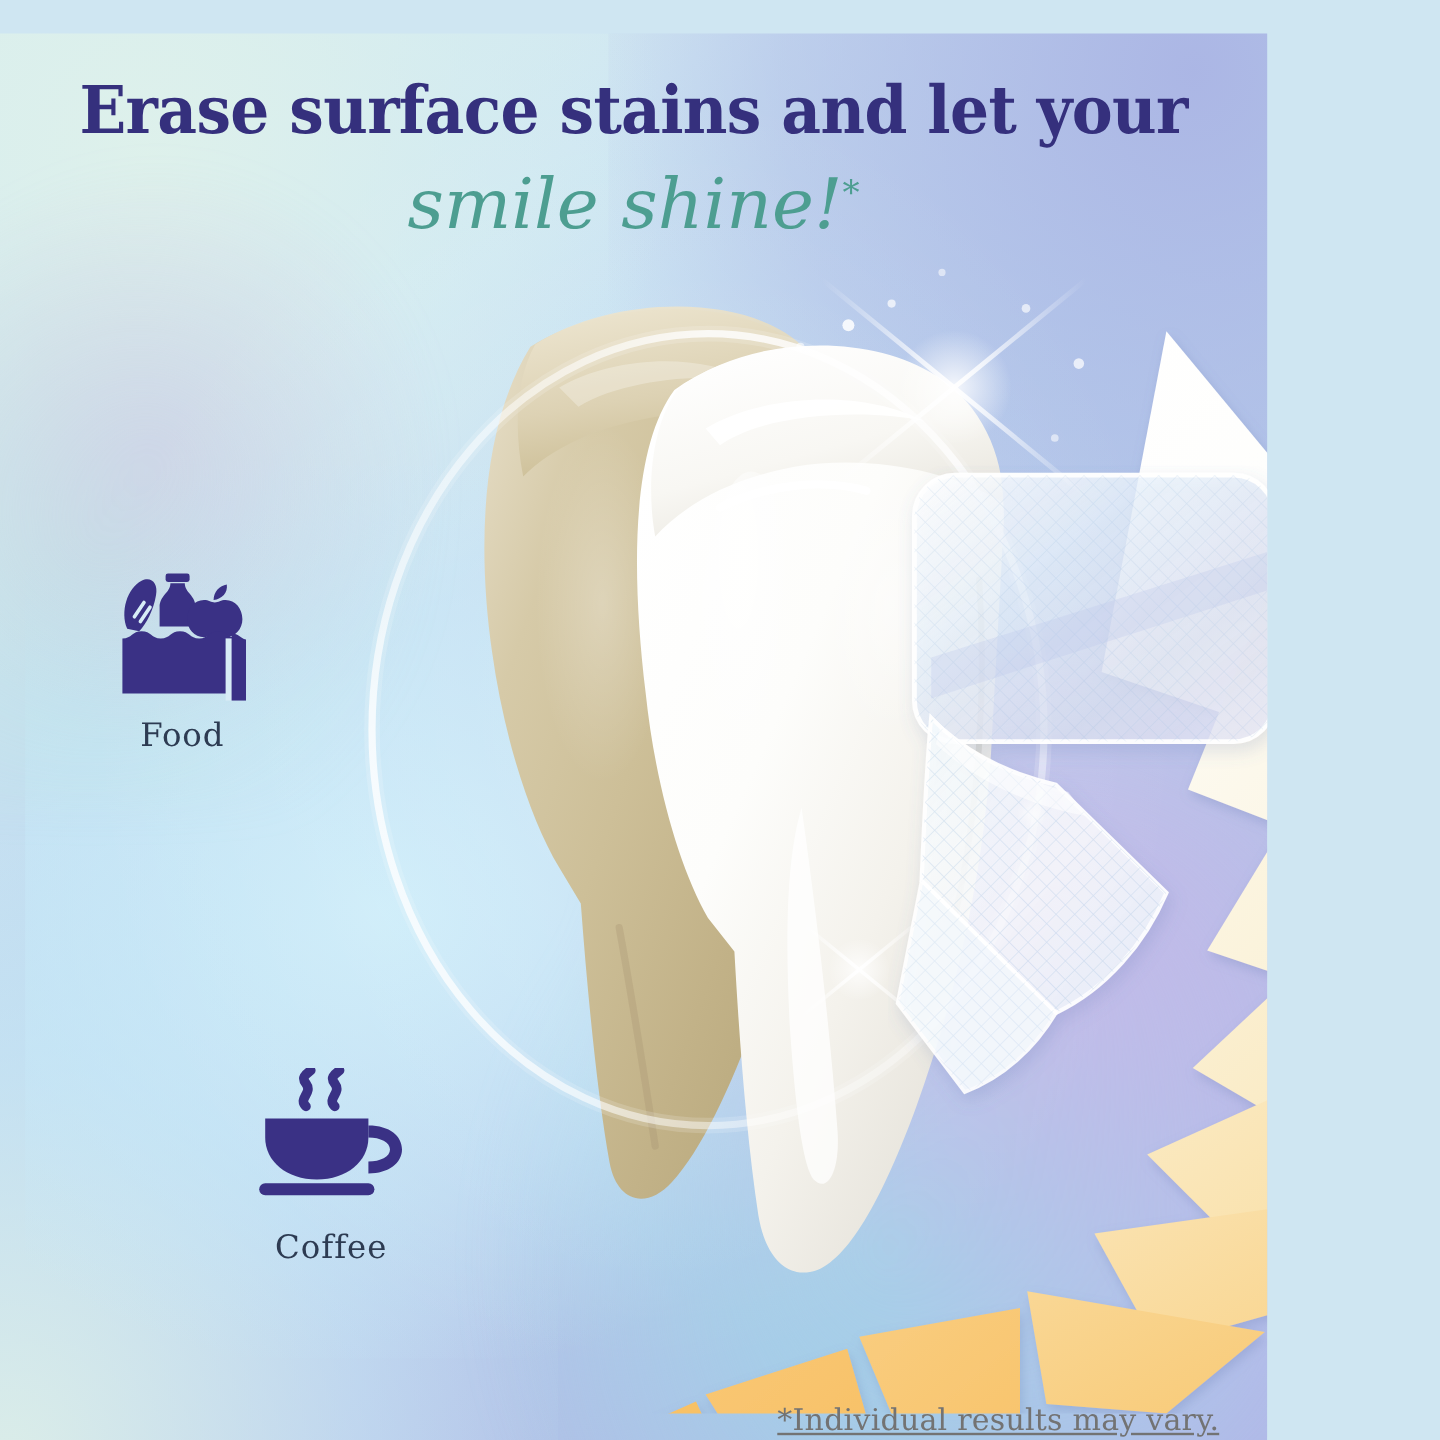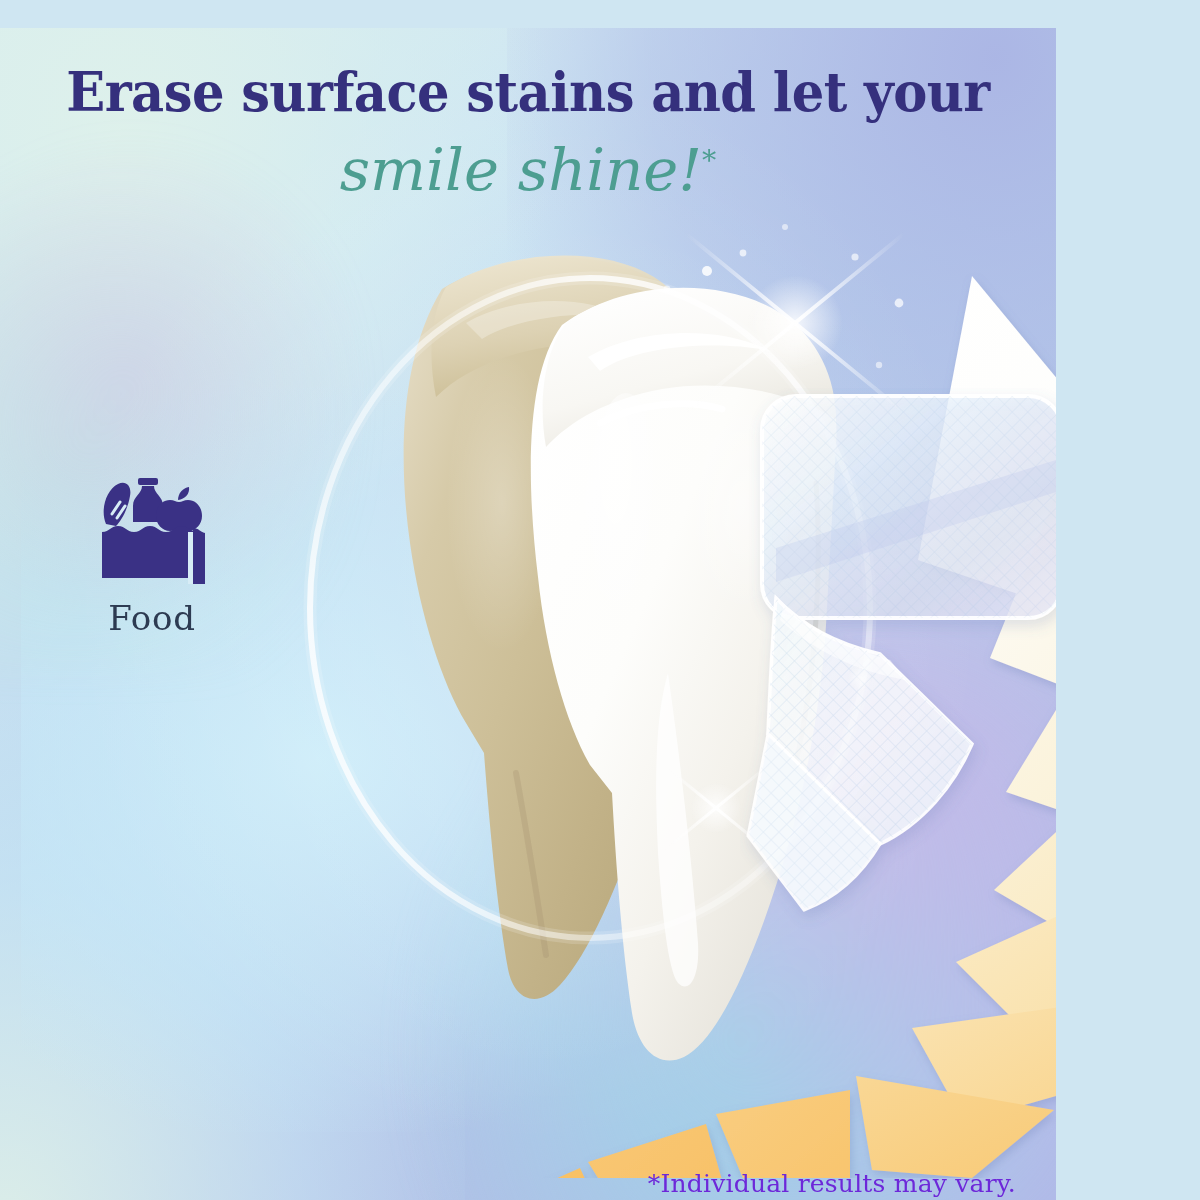--- a/index.html
+++ b/index.html
@@ -55,30 +55,30 @@
   #ring{position:absolute;left:280px;top:230px;width:620px;height:700px;z-index:24;pointer-events:none;}
   #sparkles{position:absolute;left:620px;top:180px;width:420px;height:700px;z-index:30;pointer-events:none;}
 
   
   #strip{position:absolute;left:740px;top:360px;width:380px;height:560px;z-index:28;}
 
   
   .cause{position:absolute;z-index:45;text-align:center;}
   .cause svg{display:block;margin:0 auto;}
   .cause .lbl{
-    font-family:"DejaVu Serif",serif;font-size:34px;color:#2d3b52;
+    font-family:"DejaVu Serif",serif;font-size:27px;color:#2d3b52;
     margin-top:14px;letter-spacing:.8px;white-space:nowrap;}
   #cause-food{left:72px;top:448px;width:160px;}
   #cause-tea{left:98px;top:660px;width:160px;}
   #cause-coffee{left:188px;top:862px;width:176px;}
   #cause-cig{left:338px;top:998px;width:180px;}
 
   
   .disclaimer{position:absolute;right:40px;bottom:30px;z-index:45;
-    font-family:"DejaVu Serif",serif;font-size:25px;color:#6d28d9;letter-spacing:.2px;}
+    font-family:"DejaVu Serif",serif;font-size:25px;color:#737373;letter-spacing:.2px;text-decoration:underline;}
 </style>
 </head>
 <body>
 
 <div id="stage">
 
   <div class="bg-base"></div>
   <div class="bg-tl"></div>
   <div class="bg-tr"></div>
   <div class="bg-bl"></div>
@@ -378,17 +378,32 @@
                  c8 0 8 6 16 6 c8 0 8-6 16-6 c6 0 7 4 12 5
                  v47 H10 Z"></path>
         <rect x="96" y="56" width="14" height="52" fill="#d7ecf6"></rect>
         <path d="M101 52 c6 0 7 4 12 5 v51 h-12 Z"></path>
       </g>
     </svg>
     <div class="lbl">Food</div>
   </div>
 
 
+  <div class="cause" id="cause-coffee">
+    <svg width="130" height="120" viewBox="0 0 130 120">
+      <g fill="none" stroke="#3a3185" stroke-width="8" stroke-linecap="round">
+        <path d="M44 32 C 37 25, 50 21, 44 13 C 39 7, 46 4, 48 2"></path>
+        <path d="M68 32 C 61 25, 74 21, 68 13 C 63 7, 70 4, 72 2"></path>
+      </g>
+      <g fill="#3a3185">
+        <path d="M10 42 h86 v16 c0 20-18 35-43 35 S10 78 10 58 Z"></path>
+        <path d="M96 48 c18 0 28 9 28 20 s-11 20-28 20 v-10 c10 0 18-4 18-10
+                 s-8-10-18-10 Z"></path>
+        <rect x="5" y="96" width="96" height="10" rx="5"></rect>
+      </g>
+    </svg>
+    <div class="lbl">Coffee</div>
+  </div>
 
 
   <div class="disclaimer">*Individual results may vary.</div>
 
 </div>
 
 </body></html>

